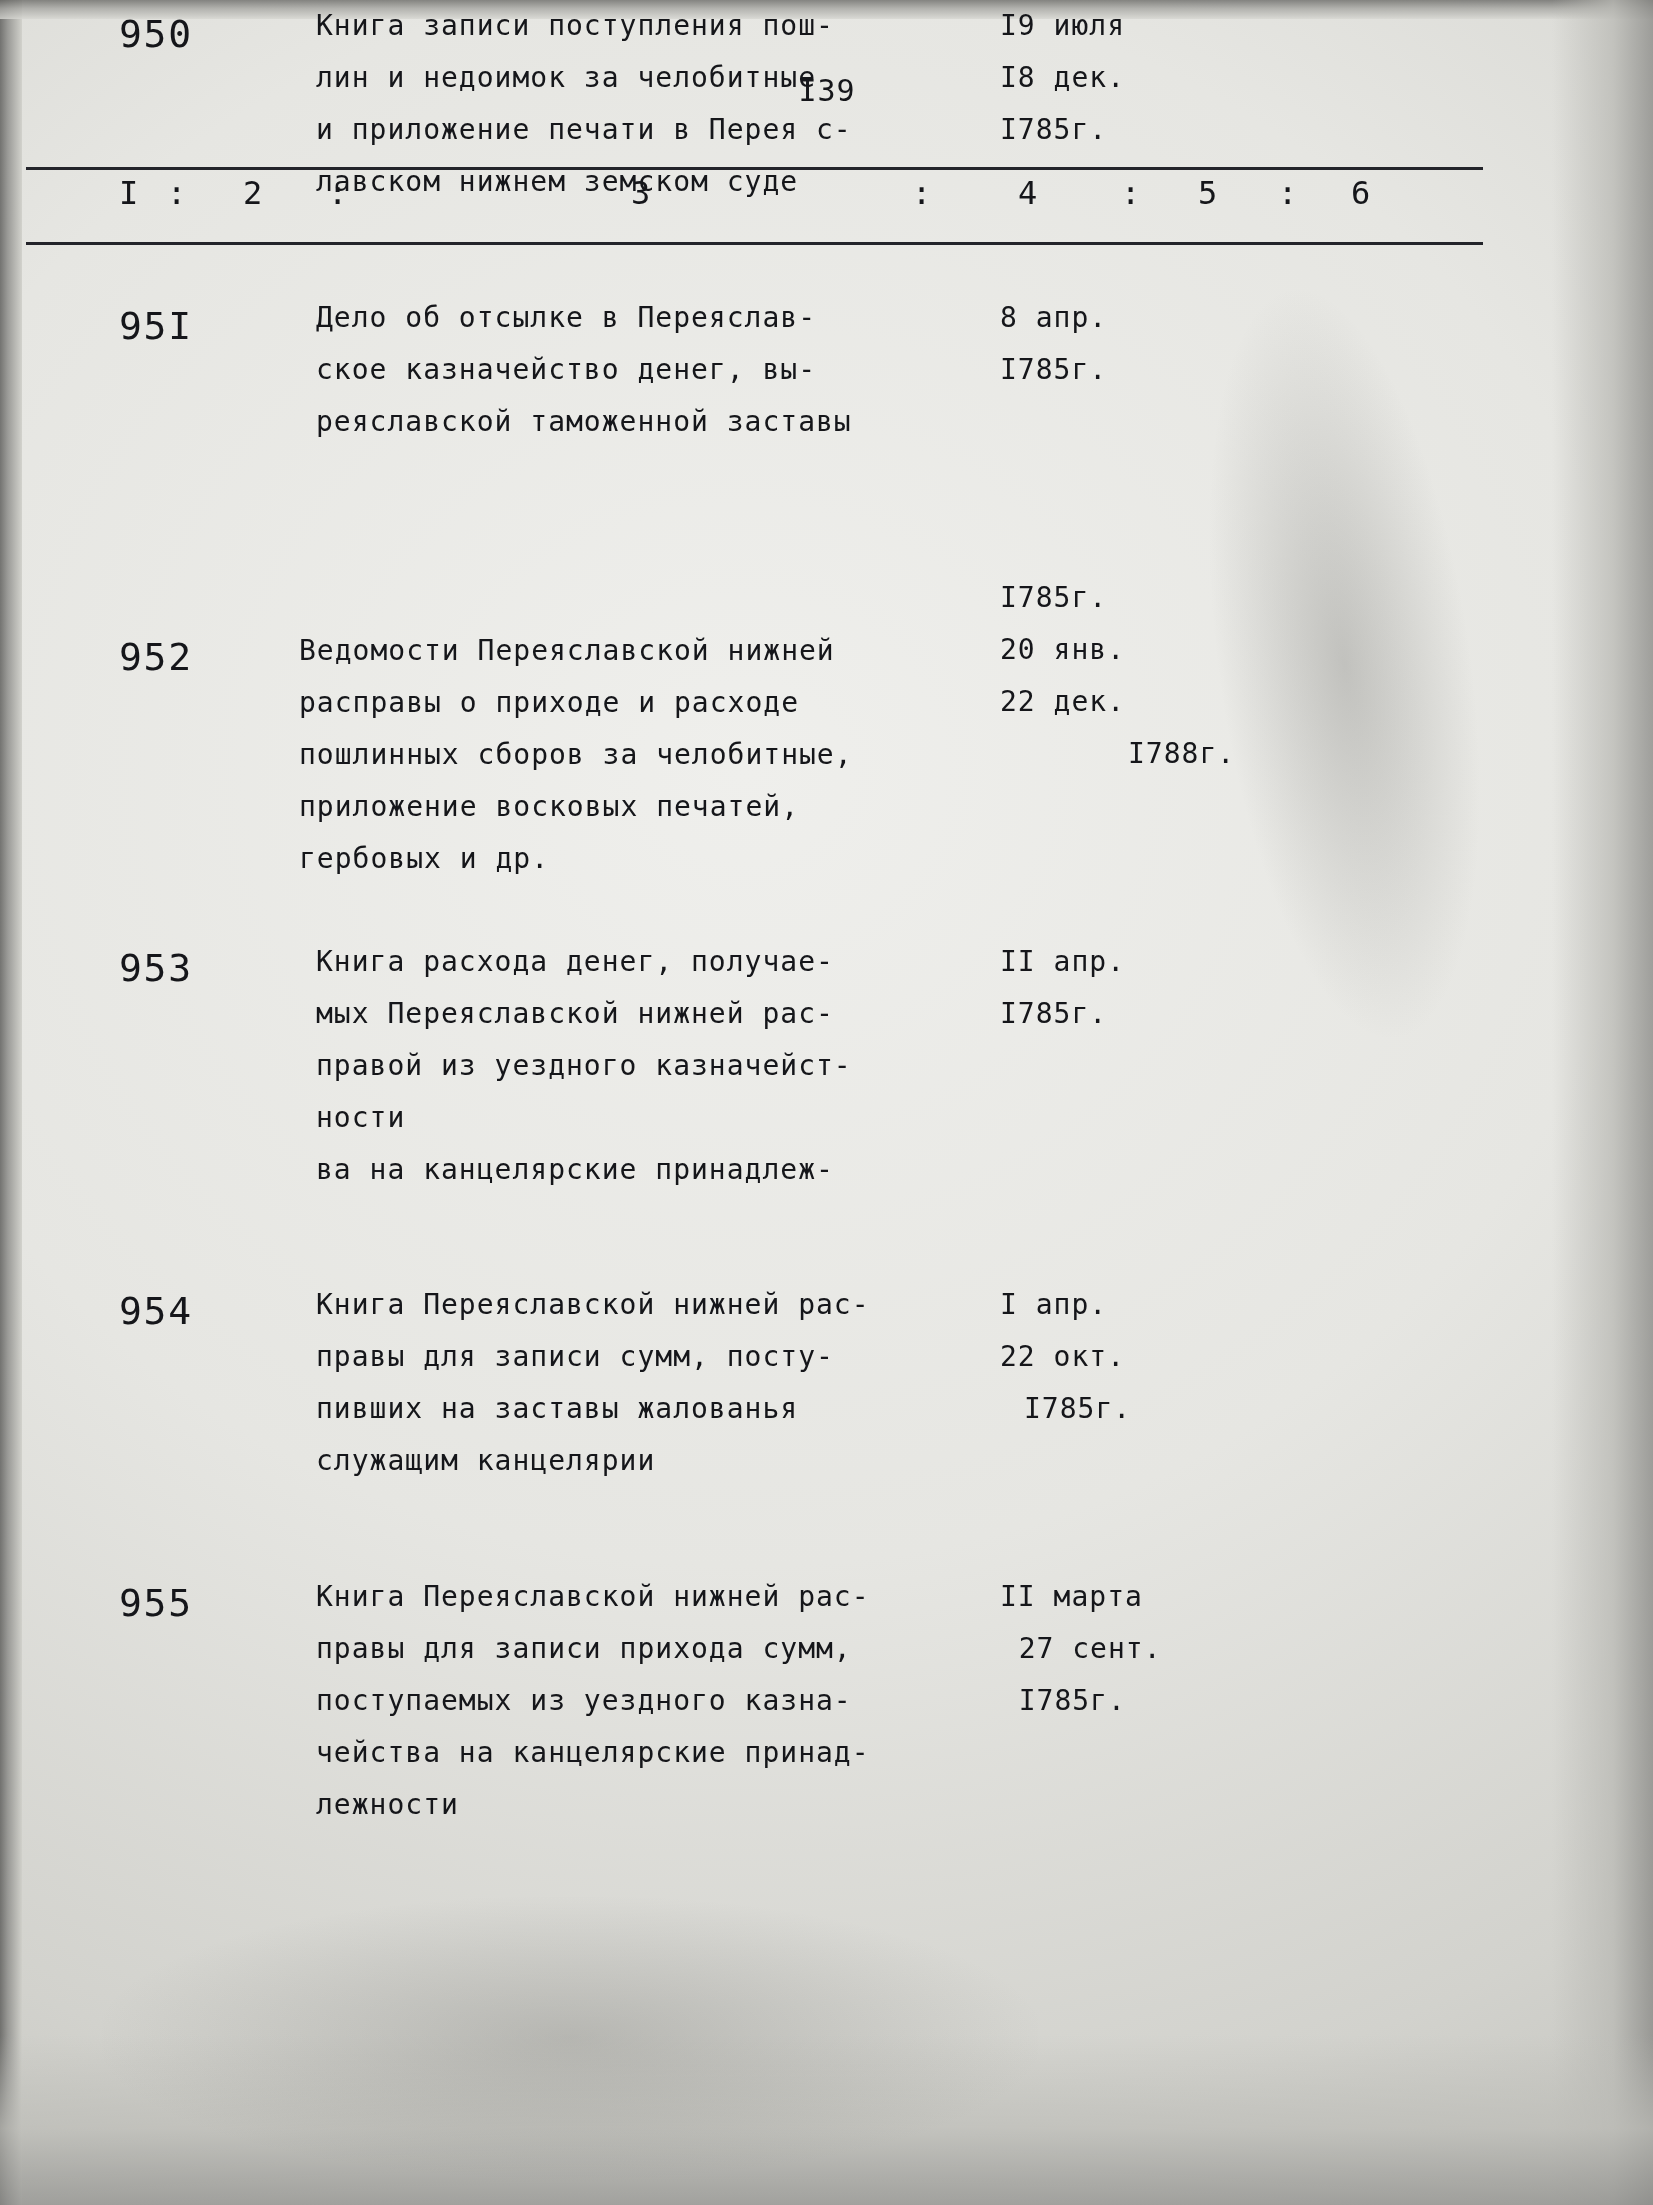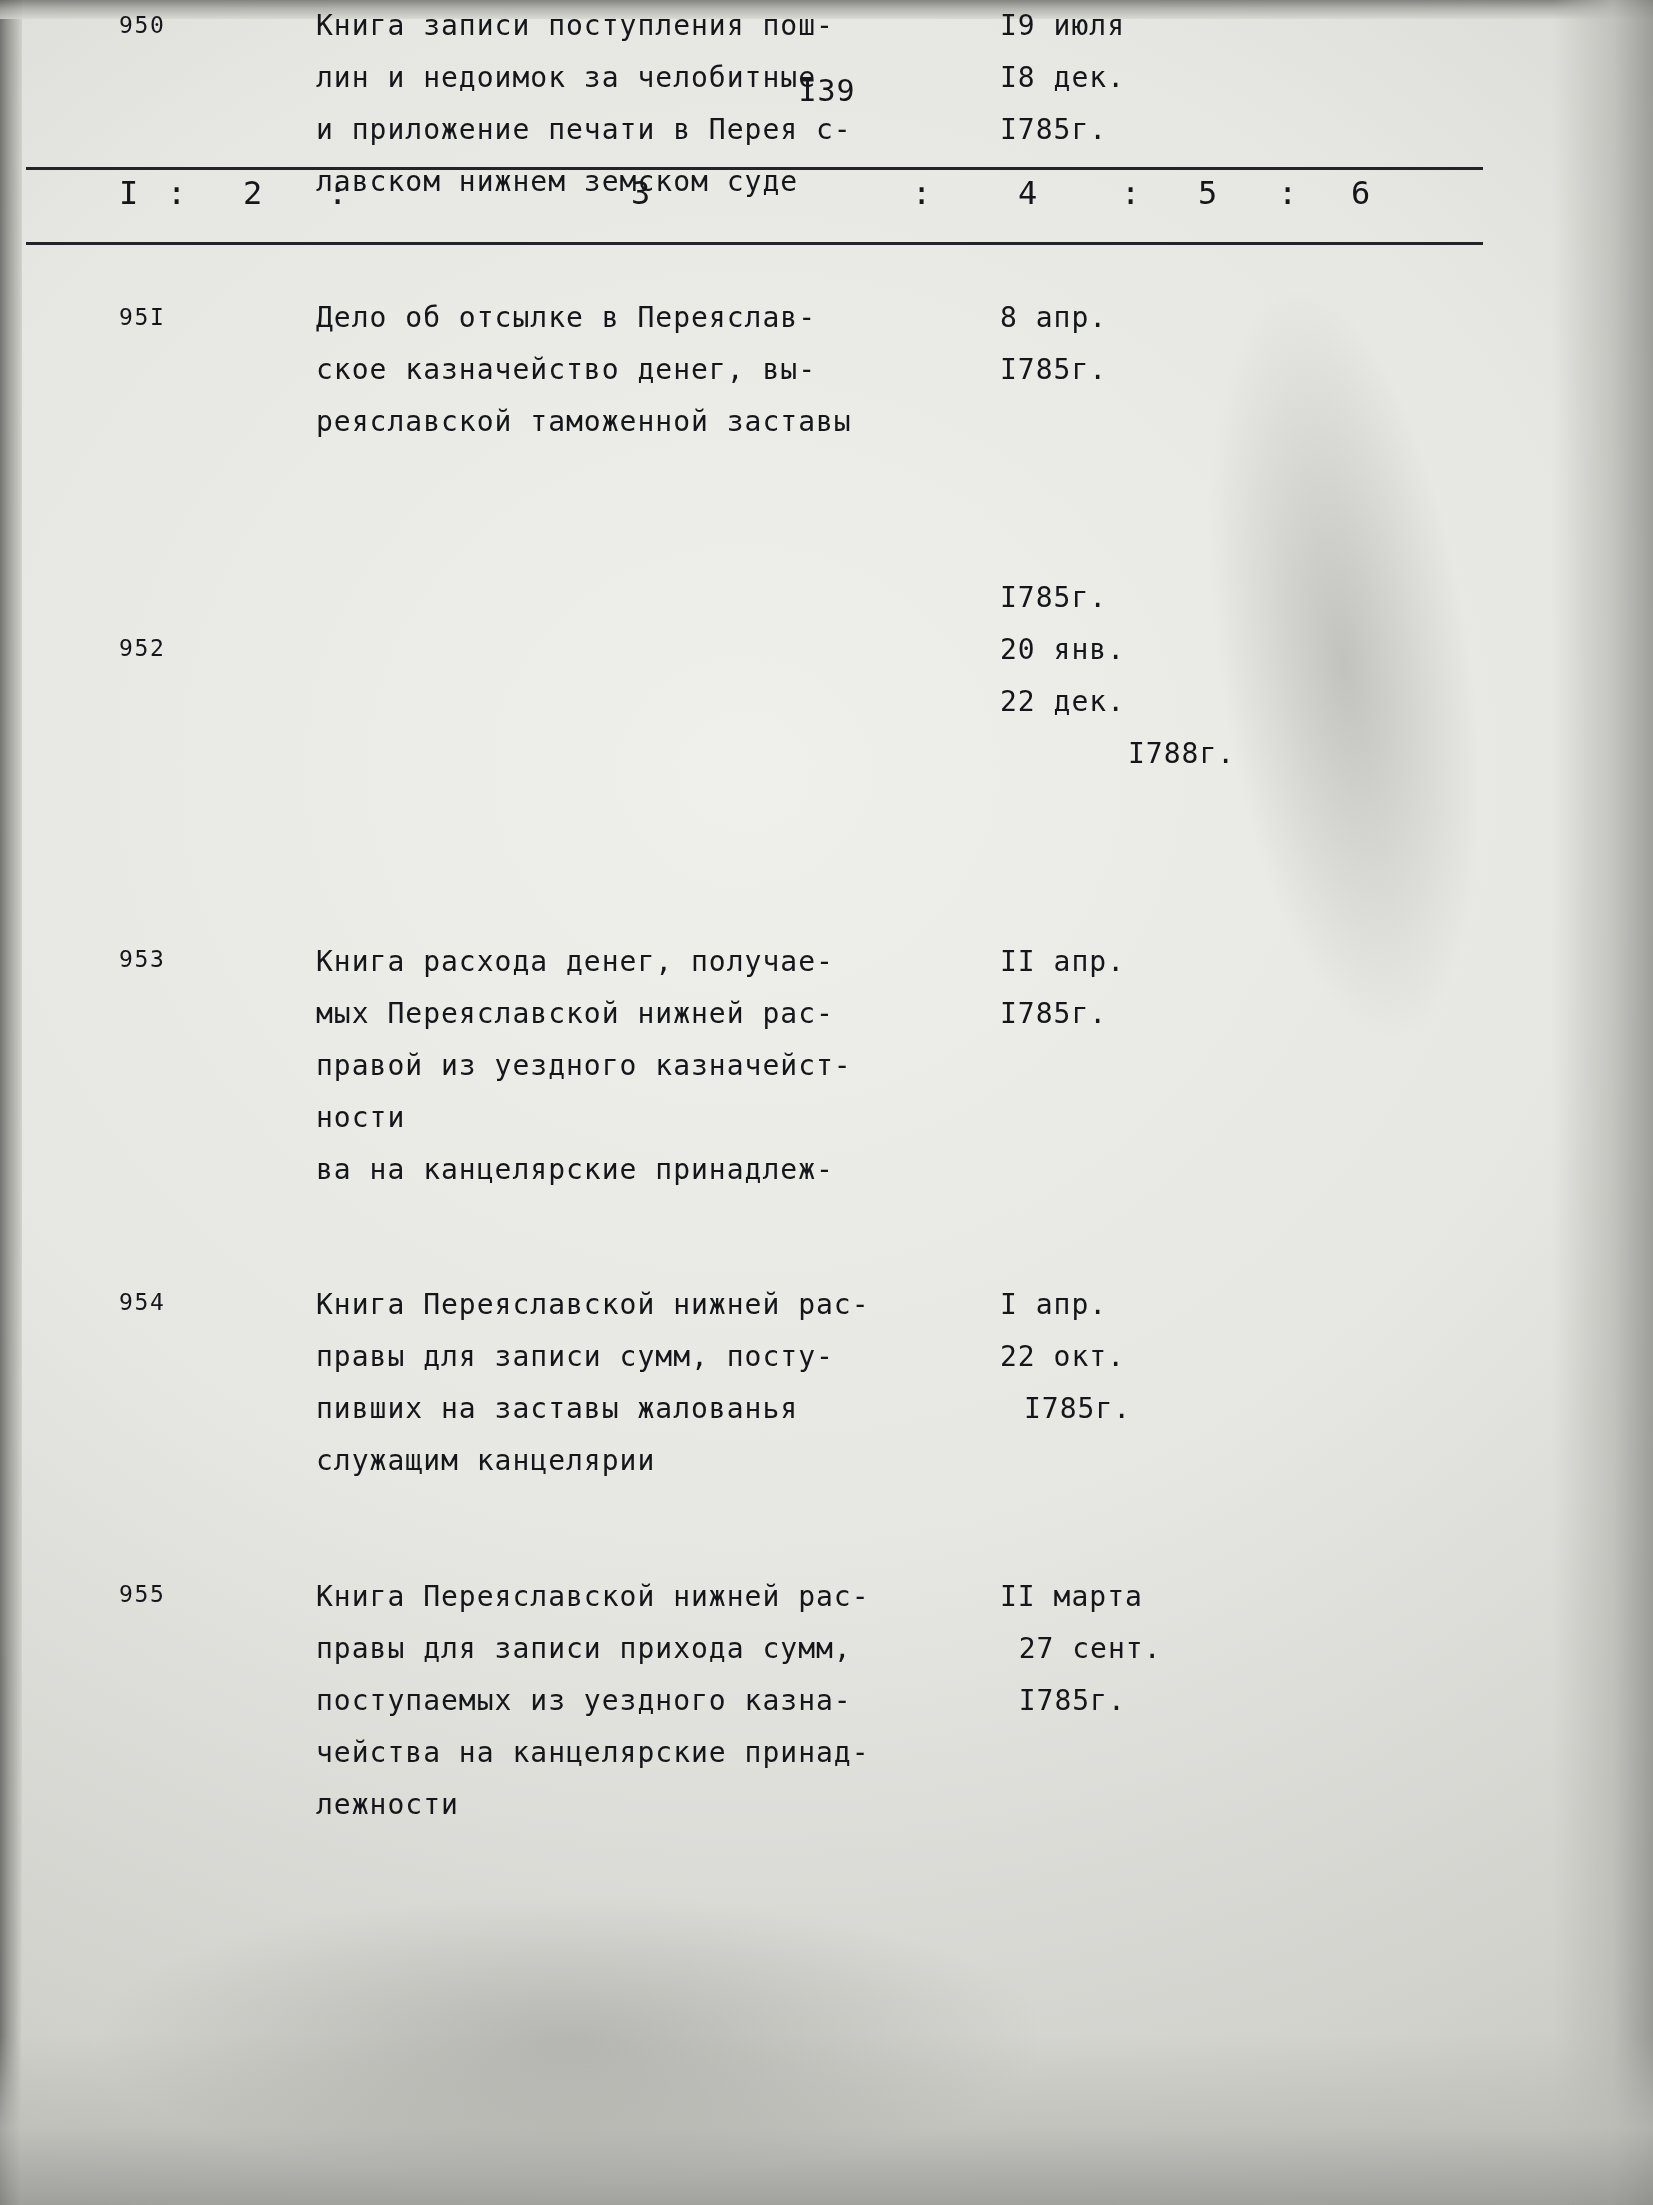--- a/index.html
+++ b/index.html
@@ -99,21 +99,21 @@
     letter-spacing: 1.7px;
   }
   .entry {
     position: relative;
     display: block;
     margin-bottom: 37px;
   }
   .entry .num {
     position: absolute;
     left: 119px;
-    font-size: 23px;
+    font-size: 38px;
     letter-spacing: 1.7px;
     white-space: nowrap;
   }
   .entry .title {
     position: absolute;
     left: 316px;
     width: 681px;
     font-size: 28px;
     line-height: 52px;
     letter-spacing: 1px;
@@ -183,20 +183,27 @@
         <div>реяславской таможенной заставы</div>
       </div>
       <div class="dates" style="top:0px">
         <div>8 апр.</div>
         <div>I785г.</div>
       </div>
     </div>
 
     <div class="entry" style="height:315px">
       <div class="num" style="top:51px">952</div>
+      <div class="title" style="top:41px; left:299px; width:732px">
+        <div>Ведомости Переяславской нижней</div>
+        <div>расправы о приходе и расходе</div>
+        <div>пошлинных сборов за челобитные,</div>
+        <div>приложение восковых печатей,</div>
+        <div>гербовых и др.</div>
+      </div>
       <div class="dates" style="top:-12px">
         <div>I785г.</div>
         <div>20 янв.</div>
         <div>22 дек.</div>
         <div style="margin-left:128px">I788г.</div>
       </div>
     </div>
 
     <div class="entry" style="height:306px">
       <div class="num" style="top:10.2px">953</div>

